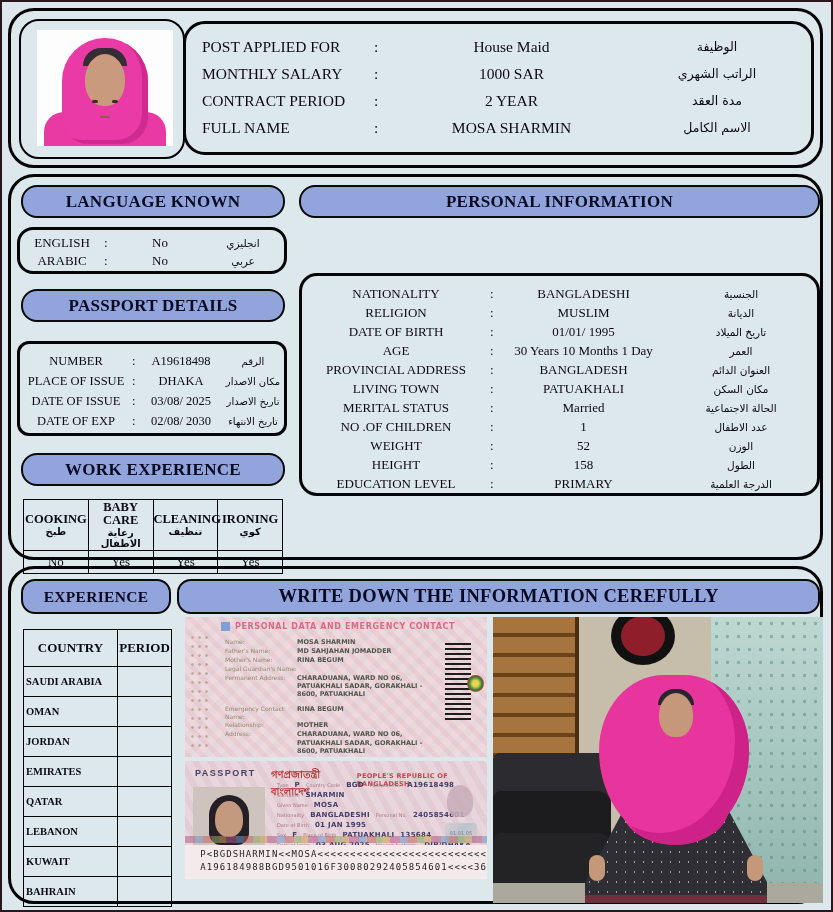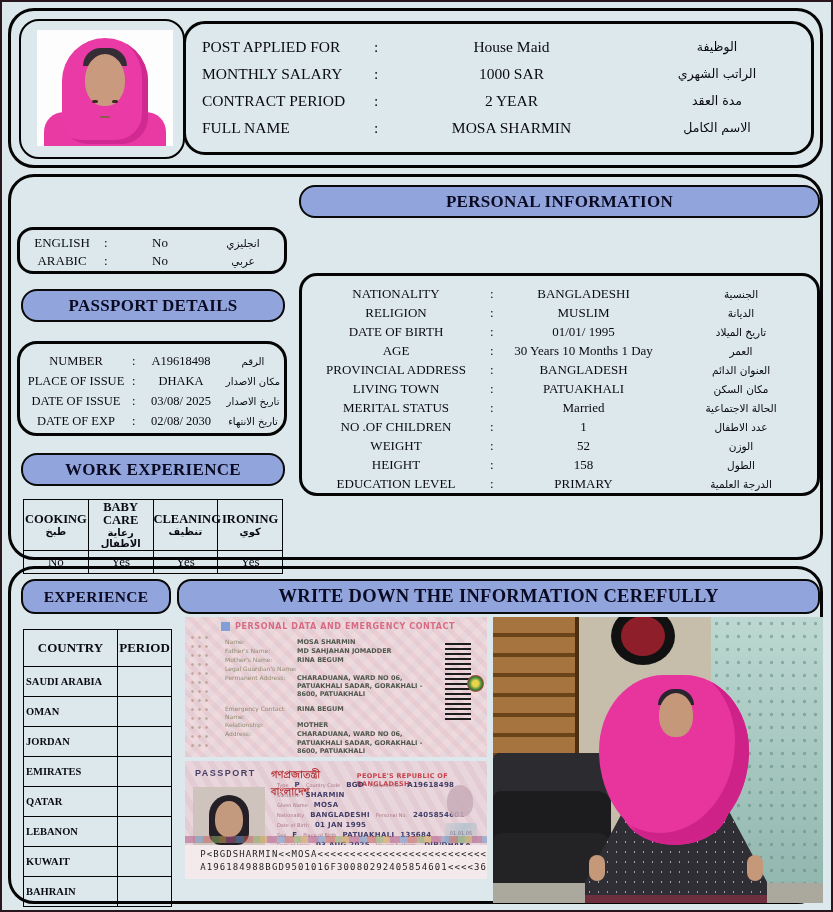--- a/index.html
+++ b/index.html
@@ -39,21 +39,21 @@
   
   .pill-language{left:10px;top:8px;width:264px;height:33px;font-size:17px;}
   .box-language{position:absolute;left:6px;top:50px;width:270px;height:47px;border:3px solid #050505;border-radius:16px;box-sizing:border-box;padding-top:4px;}
   .lrow{display:flex;align-items:center;height:18px;font-size:13px;}
   .lrow .l{width:84px;text-align:center;}
   .lrow .c{width:10px;}
   .lrow .v{flex:1;text-align:center;}
   .lrow .a{width:74px;text-align:center;font-family:"DejaVu Sans",sans-serif;font-size:10.5px;padding-right:4px;}
 
   .pill-passport{left:10px;top:112px;width:264px;height:33px;font-size:17px;}
-  .box-passport{position:absolute;left:6px;top:164px;width:270px;height:95px;border:3px solid #050505;border-radius:20px;box-sizing:border-box;padding-top:7px;}
+  .box-passport{position:absolute;left:6px;top:164px;width:270px;height:95px;border:3px solid #050505;border-radius:12px;box-sizing:border-box;padding-top:7px;}
   .prow{display:flex;align-items:center;height:20px;font-size:12.5px;}
   .prow .l{width:112px;text-align:center;}
   .prow .c{width:8px;}
   .prow .v{width:82px;text-align:center;}
   .prow .a{flex:1;text-align:center;font-family:"DejaVu Sans",sans-serif;font-size:10px;}
 
   .pill-work{left:10px;top:276px;width:264px;height:33px;font-size:17px;}
   table.work{position:absolute;left:12px;top:322px;width:260px;border-collapse:collapse;table-layout:fixed;}
   table.work th,table.work td{border:1.6px solid #050505;text-align:center;padding:1px 0;}
   table.work th .en{font-size:12.5px;font-weight:bold;line-height:1.05;}
@@ -182,20 +182,23 @@
         <span class="hlabel">FULL NAME</span>
         <span class="hcolon">:</span>
         <span class="hvalue">MOSA SHARMIN</span>
         <span class="har" dir="rtl">الاسم الكامل</span>
       </div>
     </div>
   </section>
 
   <section class="panel panel-mid">
 
+    <div class="pill pill-language">
+      <span>LANGUAGE KNOWN</span>
+    </div>
     <div class="box-language">
       <div class="lrow">
         <span class="l">ENGLISH</span>
         <span class="c">:</span>
         <span class="v">No</span>
         <span class="a" dir="rtl">انجليزي</span>
       </div>
       <div class="lrow">
         <span class="l">ARABIC</span>
         <span class="c">:</span>

